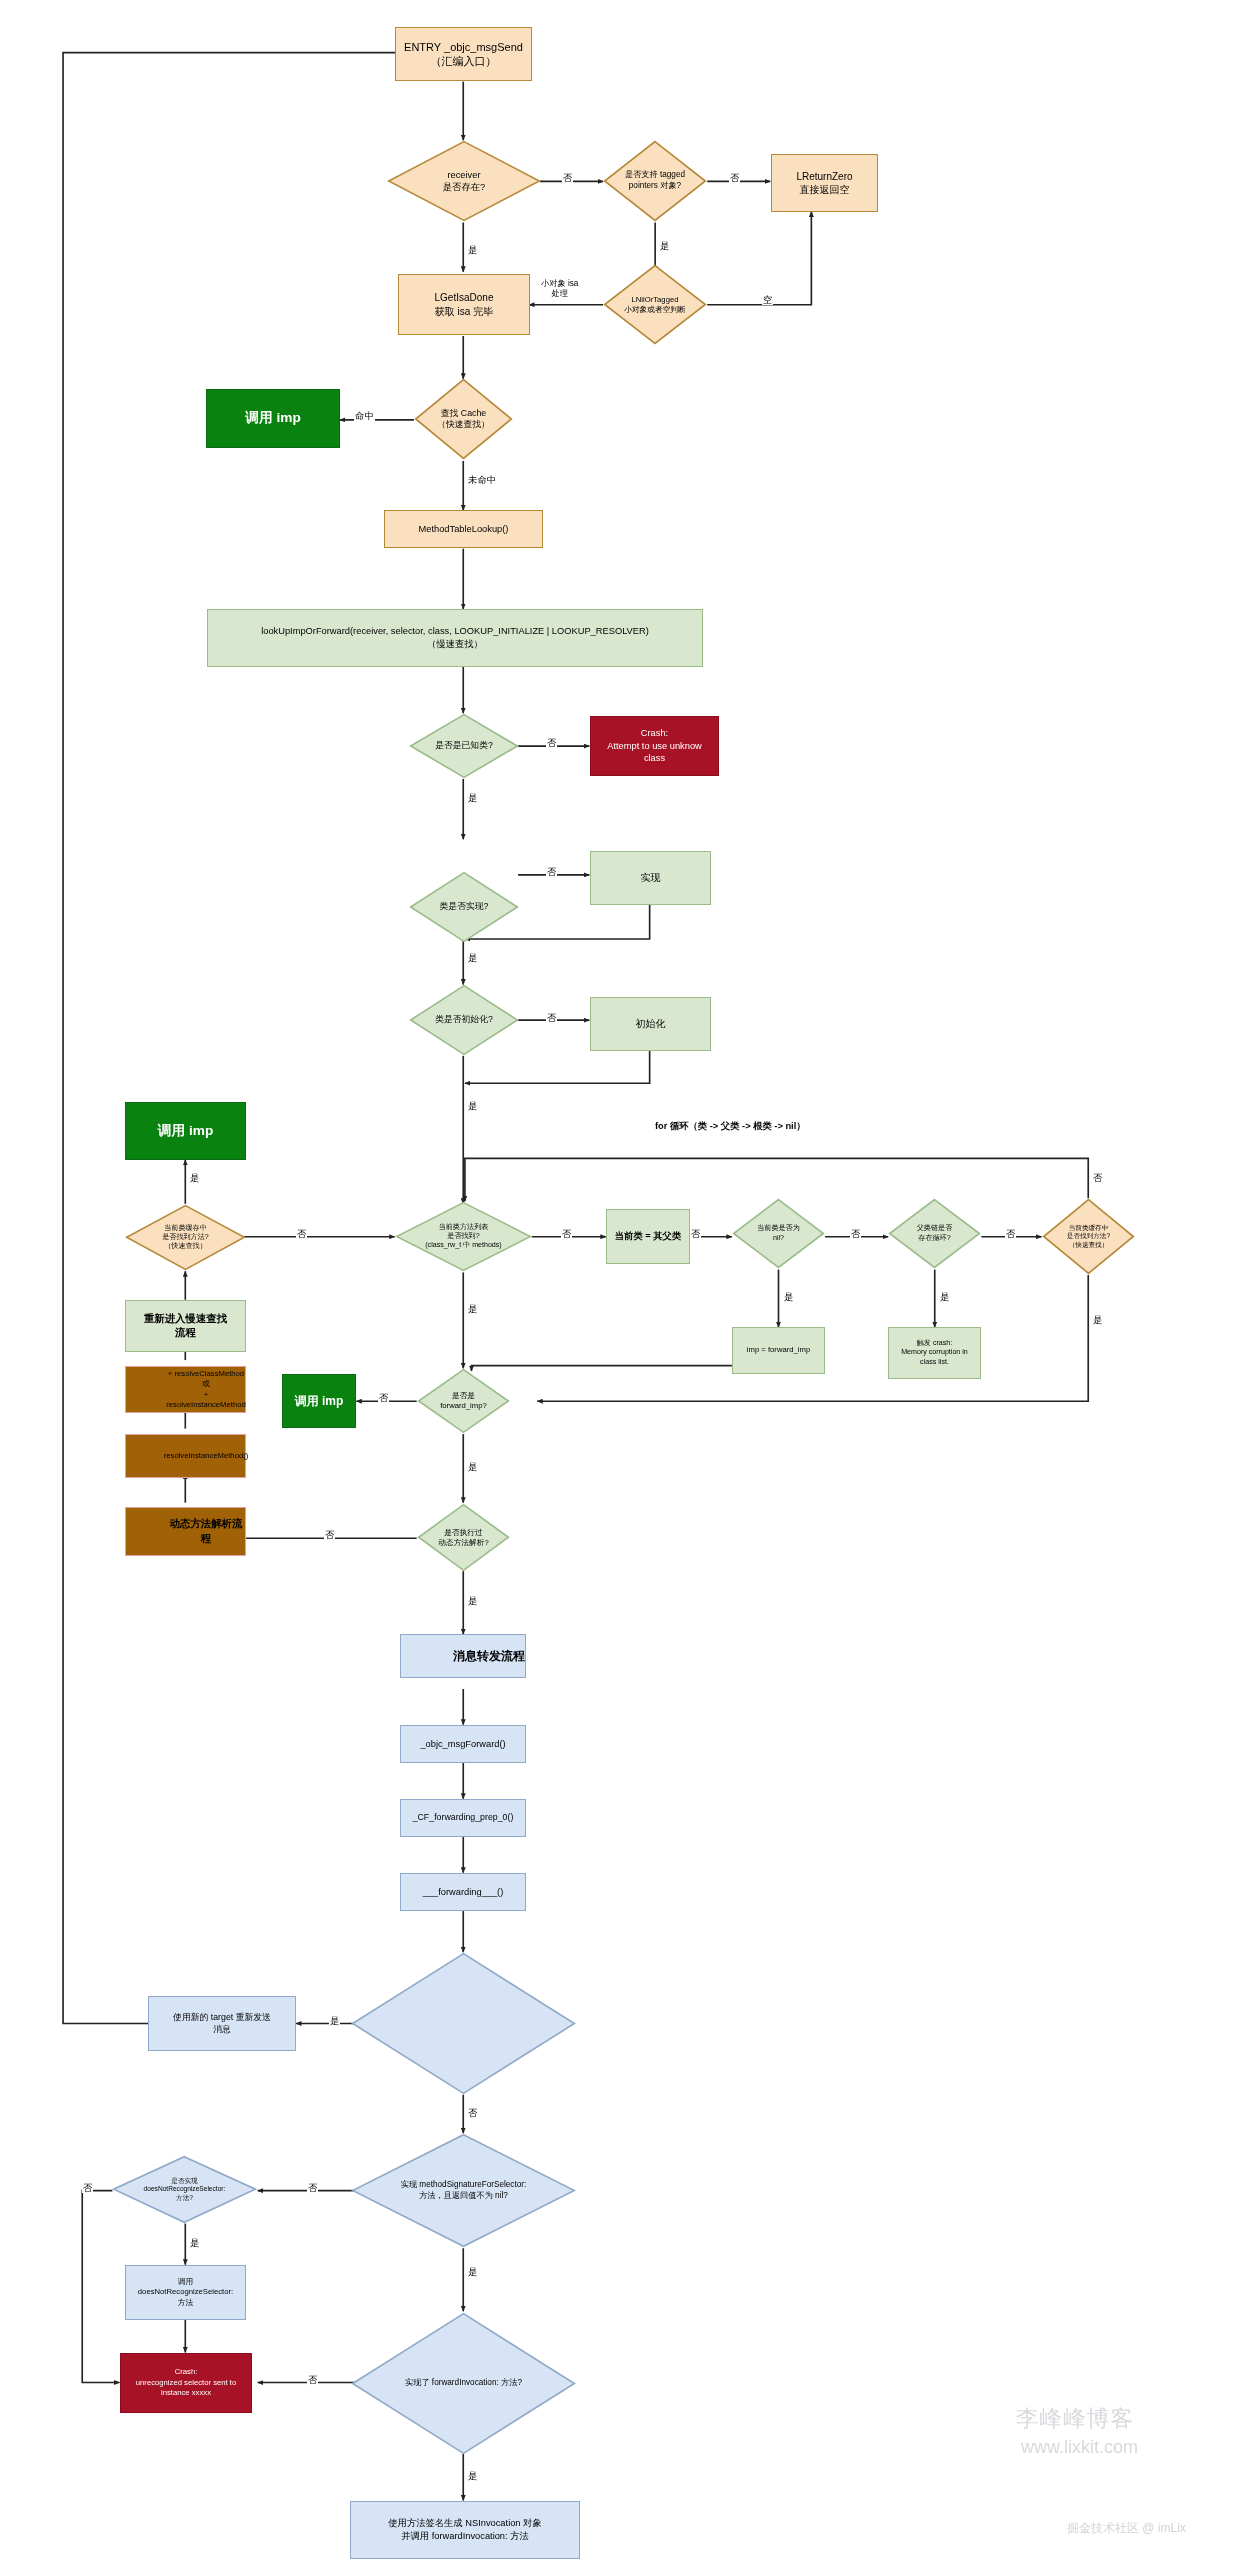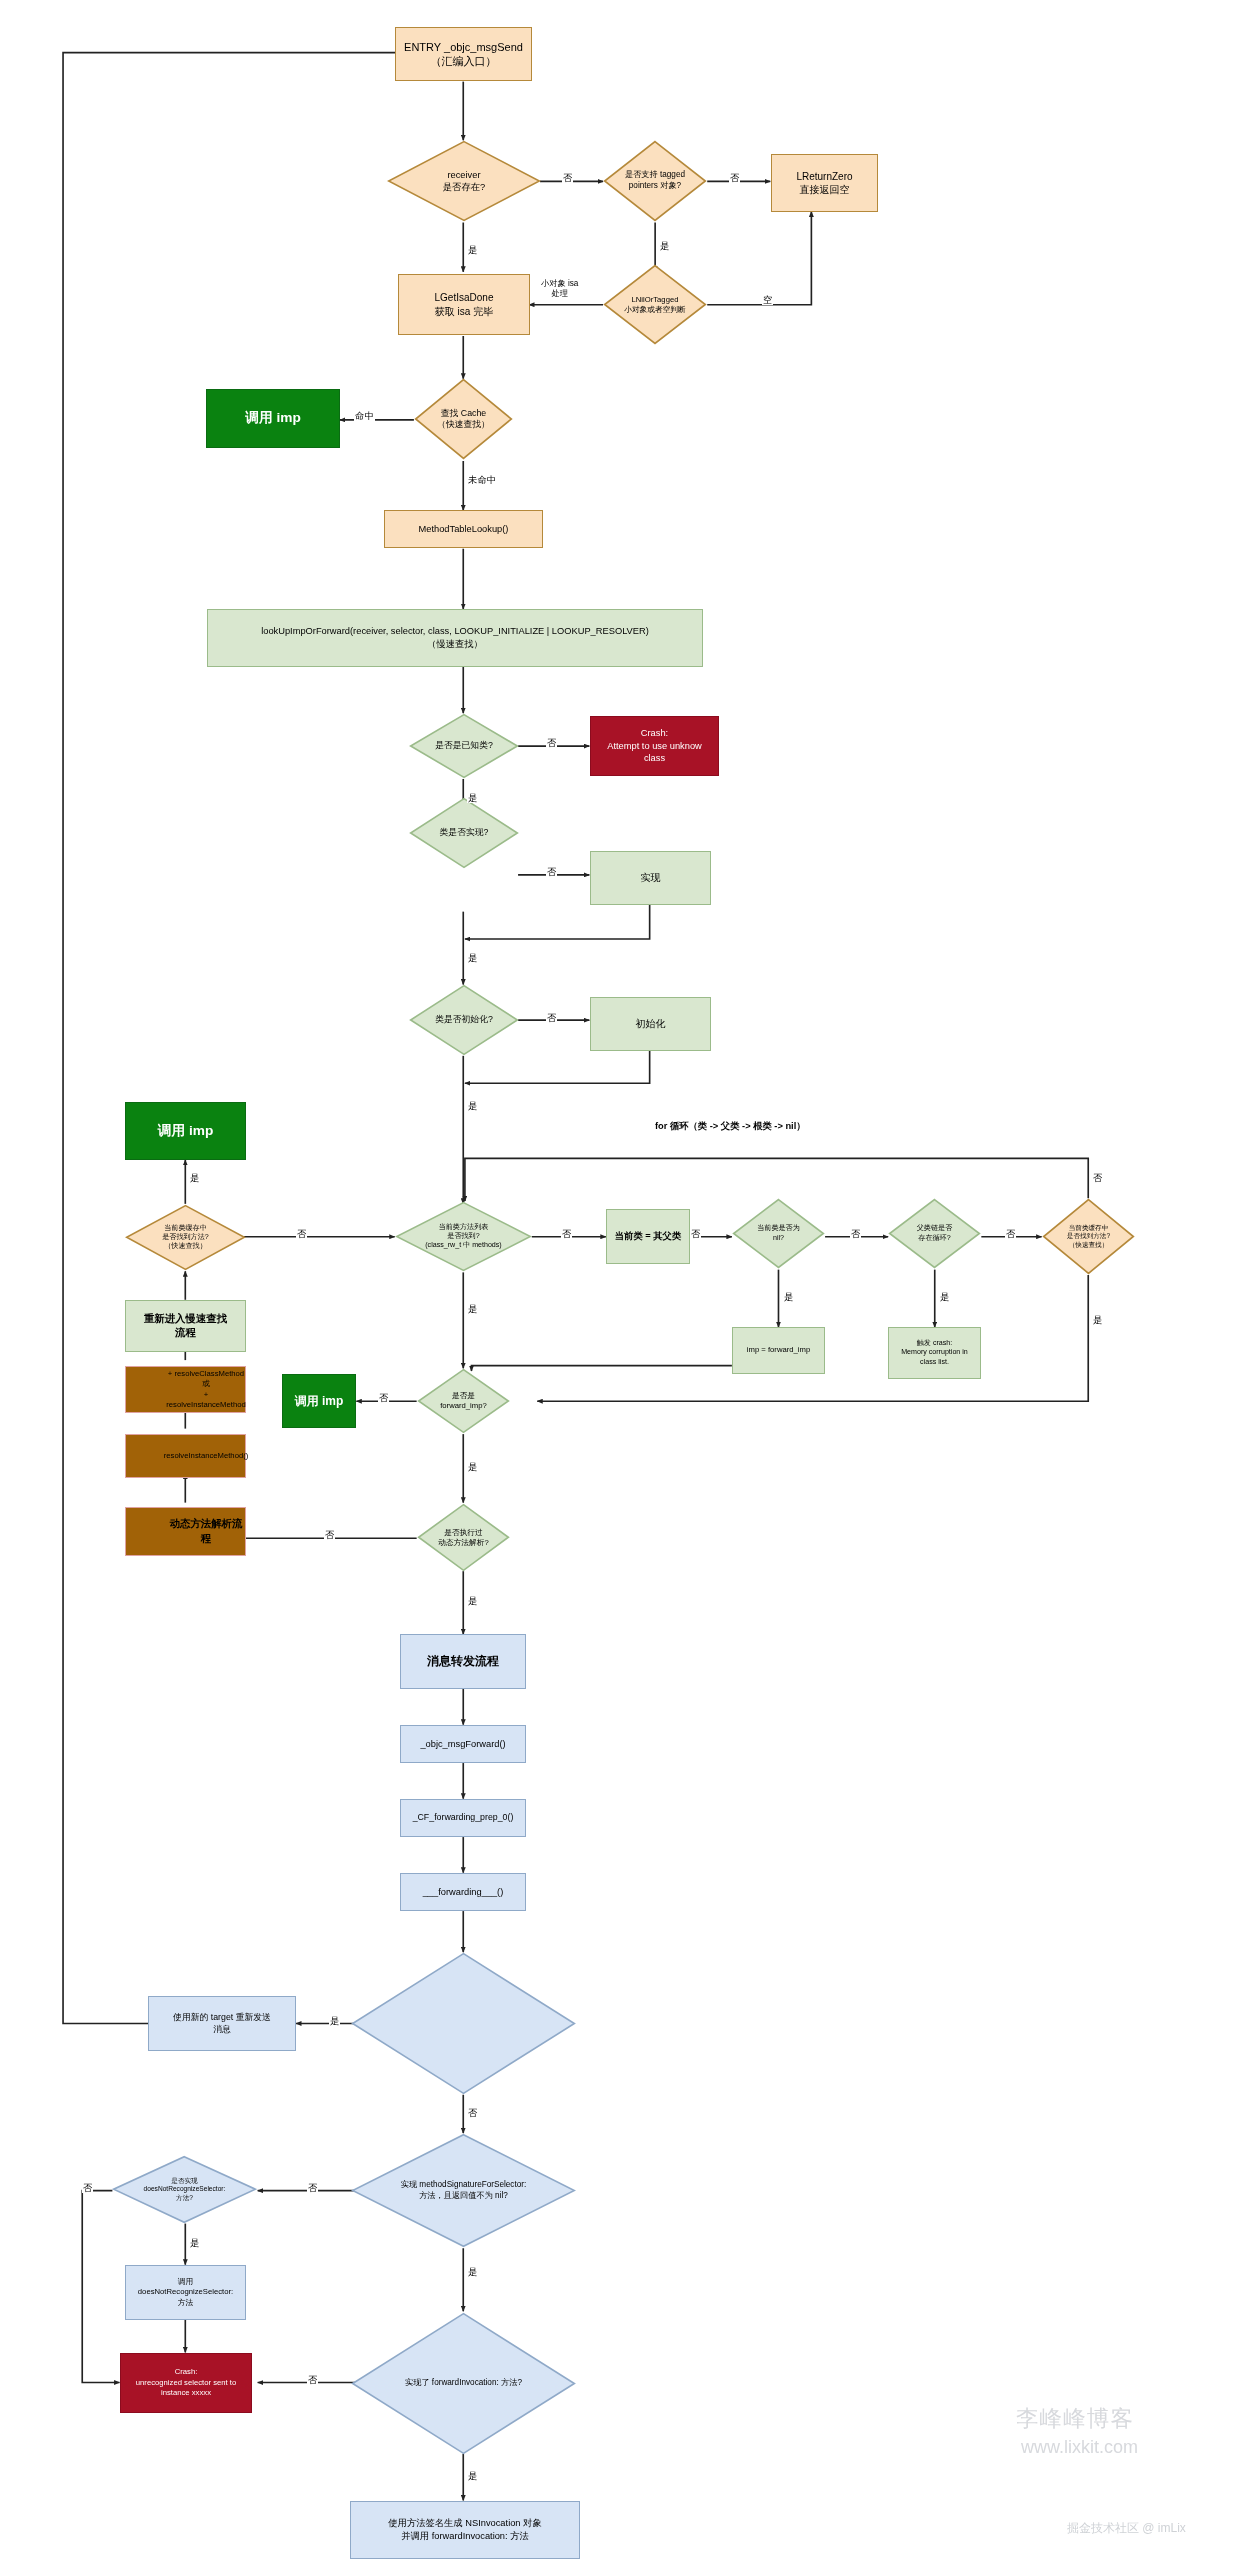--- a/index.html
+++ b/index.html
@@ -224,21 +224,21 @@
         <span>是否是已知类?</span>
       </div>
   </div>
 
   <div class="node rect crash" style="left:590px;top:716px;width:129px;height:60px;font-size:9.3px;">
     <span style="white-space:pre-line;">Crash:
 Attempt to use unknow
 class</span>
   </div>
 
-  <div class="dia" style="left:409px;top:797px;width:110px;height:72px;">
+  <div class="dia" style="left:409px;top:871px;width:110px;height:72px;">
     <svg class="shape" viewBox="0 0 200 132" preserveAspectRatio="none">
         <polygon points="100,3 197,66 100,129 3,66" fill="#d9e7cf" stroke="#9bbb8a" stroke-width="3"></polygon>
       </svg>
     <div class="txt" style="font-size:8.8px;">
         <span>类是否实现?</span>
       </div>
   </div>
 
   <div class="node rect green" style="left:590px;top:851px;width:121px;height:54px;font-size:10px;">
     <span>实现</span>
@@ -364,21 +364,21 @@
   <div class="dia" style="left:417px;top:1503px;width:93px;height:69px;">
     <svg class="shape" viewBox="0 0 170 125" preserveAspectRatio="none">
         <polygon points="85,3 167,62 85,122 3,62" fill="#d9e7cf" stroke="#9bbb8a" stroke-width="3"></polygon>
       </svg>
     <div class="txt" style="font-size:7.7px;left:2%;width:96%;">
         <span style="white-space:pre-line;">是否执行过
 动态方法解析?</span>
       </div>
   </div>
 
-  <div class="node rect blue" style="left:400px;top:1634px;width:126px;height:55px;font-size:12px;font-weight:bold;">
+  <div class="node rect blue" style="left:400px;top:1634px;width:126px;height:44px;font-size:12px;font-weight:bold;justify-content:flex-end;">
     <span>消息转发流程</span>
   </div>
 
   <div class="node rect blue" style="left:400px;top:1725px;width:126px;height:38px;font-size:9.3px;">
     <span>_objc_msgForward()</span>
   </div>
 
   <div class="node rect blue" style="left:400px;top:1799px;width:126px;height:38px;font-size:8.8px;">
     <span>_CF_forwarding_prep_0()</span>
   </div>

